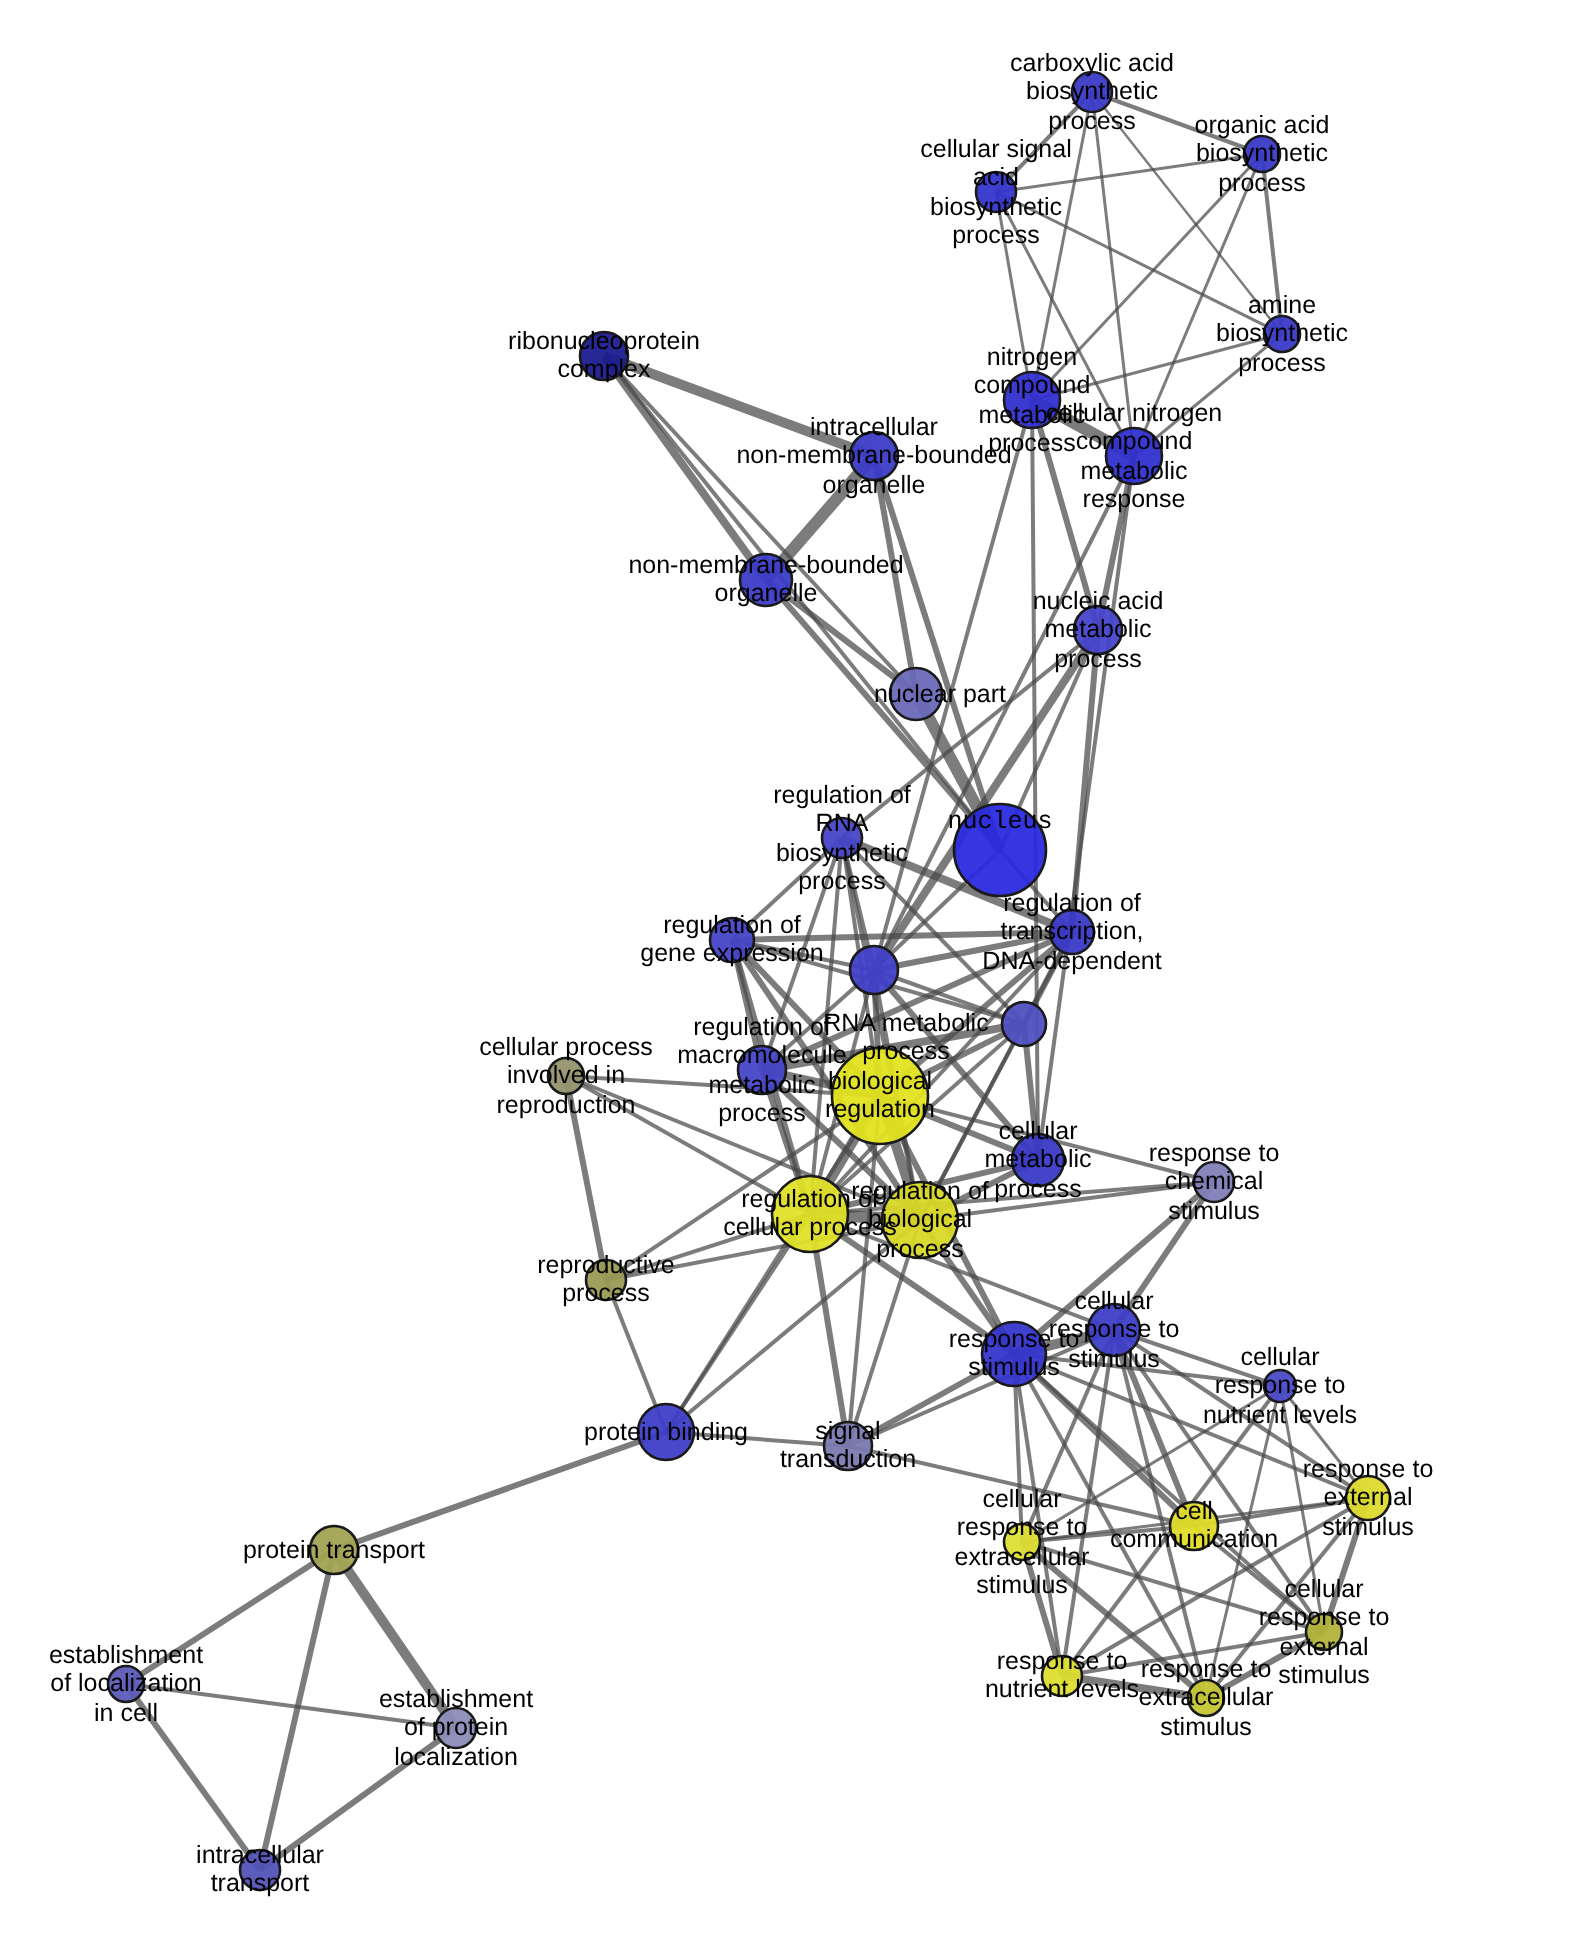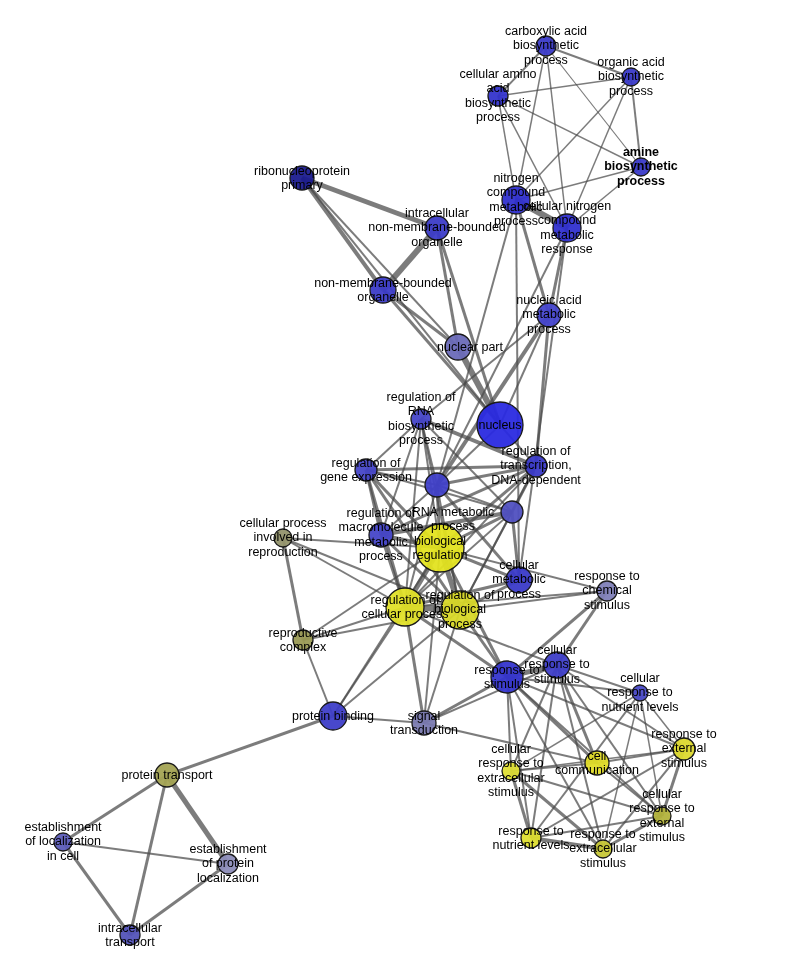--- a/index.html
+++ b/index.html
@@ -218,47 +218,47 @@
         <circle cx="531" cy="838" r="10" fill="#dede30" fill-opacity="0.95" stroke="#1a1a1a" stroke-width="1.3"></circle>
       </g>
   </svg>
   <div id="label-layer">
       <div class="node-label" style="left: 546px; top: 46px;">carboxylic acid
 biosynthetic
 process</div>
       <div class="node-label" style="left: 631px; top: 77px;">organic acid
 biosynthetic
 process</div>
-      <div class="node-label" style="left: 498px; top: 96px;">cellular amino
+      <div class="node-label" style="left: 498px; top: 96px;">cellular signal
 acid
 biosynthetic
 process</div>
-      <div class="node-label" style="left: 641px; top: 167px; font-weight: bold;">amine
+      <div class="node-label" style="left: 641px; top: 167px;">amine
 biosynthetic
 process</div>
       <div class="node-label" style="left: 516px; top: 200px;">nitrogen
 compound
 metabolic
 process</div>
       <div class="node-label" style="left: 567px; top: 228px;">cellular nitrogen
 compound
 metabolic
 response</div>
       <div class="node-label" style="left: 302px; top: 178px;">ribonucleoprotein
-primary</div>
+complex</div>
       <div class="node-label" style="left: 437px; top: 228px;">intracellular
 non-membrane-bounded
 organelle</div>
       <div class="node-label" style="left: 383px; top: 290px;">non-membrane-bounded
 organelle</div>
       <div class="node-label" style="left: 549px; top: 315px;">nucleic acid
 metabolic
 process</div>
       <div class="node-label" style="left: 458px; top: 347px; margin-left: 12px;">nuclear part</div>
-      <div class="node-label" style="left: 500px; top: 425px;">nucleus</div>
+      <div class="node-label" style="left: 500px; top: 411px; font-family: Liberation Mono, monospace;">nucleus</div>
       <div class="node-label" style="left: 421px; top: 419px;">regulation of
 RNA
 biosynthetic
 process</div>
       <div class="node-label" style="left: 536px; top: 466px;">regulation of
 transcription,
 DNA-dependent</div>
       <div class="node-label" style="left: 366px; top: 470px;">regulation of
 gene expression</div>
       <div class="node-label" style="left: 453px; top: 485px; margin-top: 34px;">RNA metabolic
@@ -274,21 +274,21 @@
 process</div>
       <div class="node-label" style="left: 405px; top: 607px;">regulation of
 cellular process</div>
       <div class="node-label" style="left: 460px; top: 610px;">regulation of
 biological
 process</div>
       <div class="node-label" style="left: 283px; top: 538px;">cellular process
 involved in
 reproduction</div>
       <div class="node-label" style="left: 303px; top: 640px;">reproductive
-complex</div>
+process</div>
       <div class="node-label" style="left: 333px; top: 716px;">protein binding</div>
       <div class="node-label" style="left: 424px; top: 723px;">signal
 transduction</div>
       <div class="node-label" style="left: 167px; top: 775px;">protein transport</div>
       <div class="node-label" style="left: 63px; top: 842px;">establishment
 of localization
 in cell</div>
       <div class="node-label" style="left: 228px; top: 864px;">establishment
 of protein
 localization</div>

